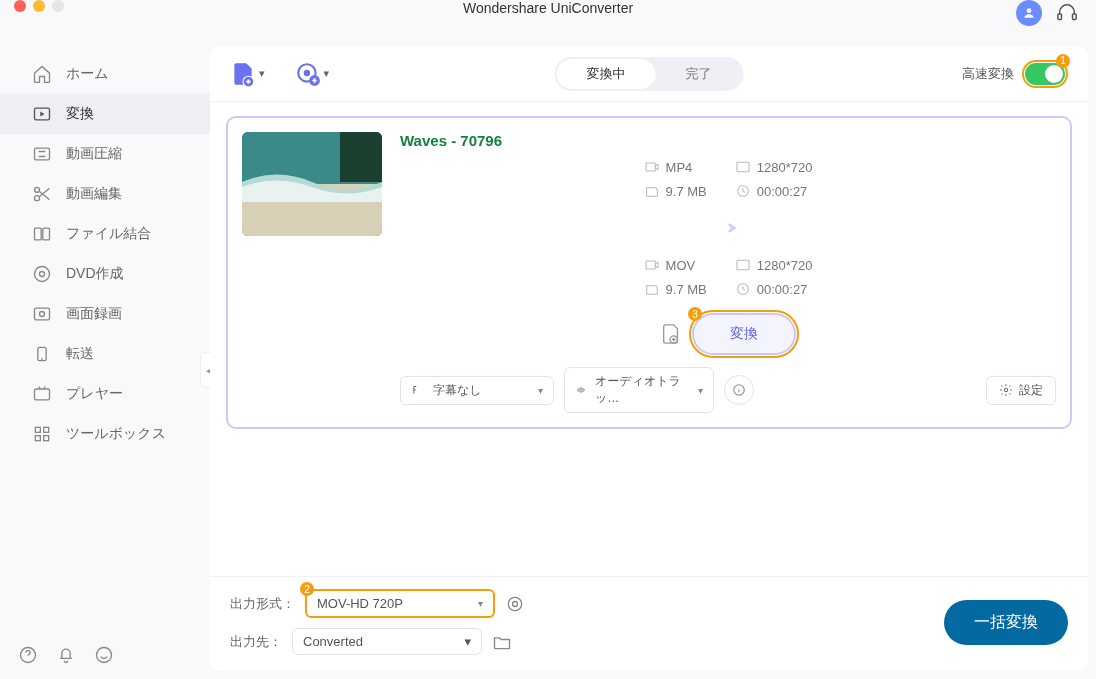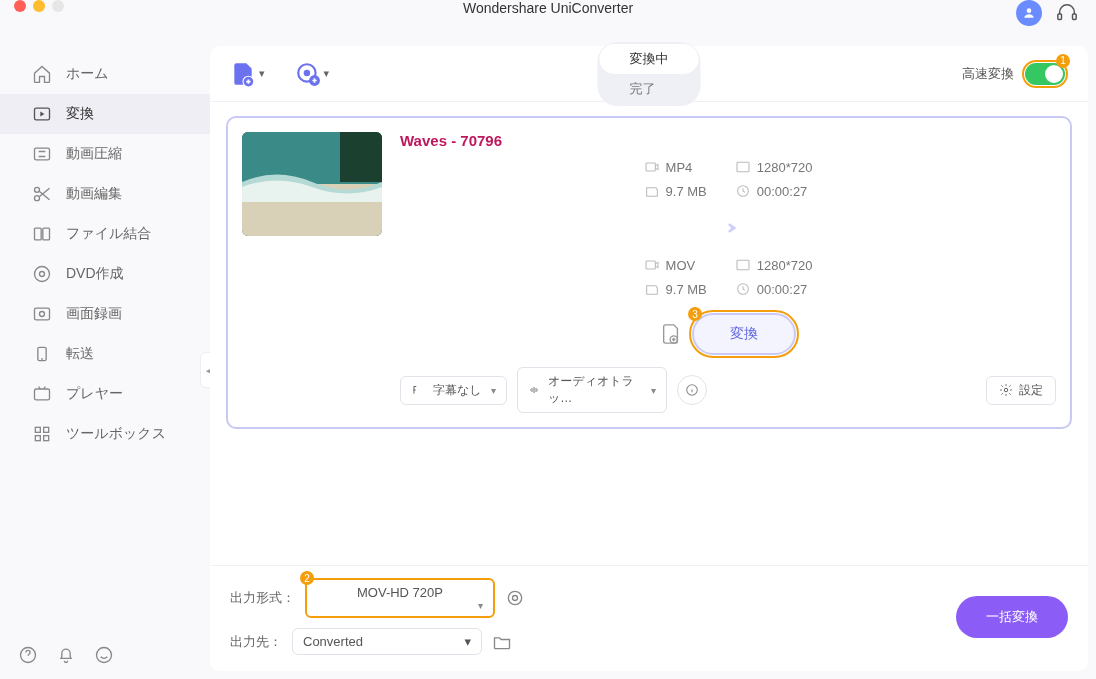--- a/index.html
+++ b/index.html
@@ -24,66 +24,66 @@
 .collapse-handle { position: absolute; right: -10px; top: 312px; width: 20px; height: 36px; background: #fff; border: 1px solid #eee; border-radius: 6px; display: flex; align-items: center; justify-content: center; color: #999; font-size: 11px; }
 .side-bottom { position: absolute; bottom: 14px; left: 18px; display: flex; gap: 18px; color: #888; }
 .side-bottom svg { width: 20px; height: 20px; }
 
 .main { flex: 1; background: #fff; border-radius: 10px; margin: 6px 8px 8px 0; display: flex; flex-direction: column; position: relative; }
 
 .toolbar { height: 56px; display: flex; align-items: center; padding: 0 20px; border-bottom: 1px solid #f1f1f5; position: relative; }
 .tool-btn { display: flex; align-items: center; gap: 3px; margin-right: 30px; color: #6b72f0; cursor: pointer; }
 .tool-ico { width: 26px; height: 26px; }
 .chev { font-size: 11px; color: #666; }
-.seg { position: absolute; left: 50%; transform: translateX(-50%); display: flex; background: #eef0f6; border-radius: 20px; padding: 2px; flex-direction: column; }
+.seg { position: absolute; left: 50%; transform: translateX(-50%); display: flex; background: #eef0f6; border-radius: 20px; padding: 2px; }
 .seg-item { padding: 6px 30px; border-radius: 18px; font-size: 13px; color: #777; cursor: pointer; }
 .seg-item.active { background: #fff; color: #333; }
 .fast { position: absolute; right: 20px; display: flex; align-items: center; gap: 8px; font-size: 13px; color: #555; }
 .toggle { width: 40px; height: 22px; background: #35c862; border-radius: 11px; position: relative; }
 .toggle::after { content: ''; position: absolute; right: 2px; top: 2px; width: 18px; height: 18px; background: #fff; border-radius: 50%; }
 .badge-ring { border: 2px solid #f59e0b; border-radius: 14px; padding: 1px; position: relative; }
 .badge-num { position: absolute; top: -8px; right: -4px; width: 14px; height: 14px; background: #f59e0b; border-radius: 50%; color: #fff; font-size: 10px; display: flex; align-items: center; justify-content: center; z-index: 2; }
 
 .content { flex: 1; padding: 14px 16px; overflow: auto; }
 .card { border: 2px solid #c9c9f5; border-radius: 10px; padding: 14px; display: flex; align-items: flex-start; gap: 18px; }
 .thumb { width: 140px; height: 104px; border-radius: 6px; overflow: hidden; background: #2a6e6e; position: relative; }
 .thumb svg { width: 100%; height: 100%; display: block; }
 .meta { flex: 1; }
-.fname { font-size: 15px; font-weight: 600; color: #be185d; margin-bottom: 10px; }
+.fname { font-size: 15px; font-weight: 600; color: #15803d; margin-bottom: 10px; }
 .rows { display: flex; align-items: center; gap: 16px; flex-direction: column; }
 .col { display: grid; grid-template-columns: auto auto; column-gap: 28px; row-gap: 8px; font-size: 13px; color: #777; }
 .cell { display: flex; align-items: center; gap: 6px; }
 .fileico { width: 16px; height: 16px; color: #bbb; }
 .arrow { width: 26px; height: 26px; color: #9aa2f5; }
 .convert-side { display: flex; align-items: center; gap: 10px; }
 .gear-ico { width: 22px; height: 22px; color: #999; }
 .convert-btn-wrap { position: relative; }
 .convert-btn { border: 2px solid #c9c9f5; background: #f4f4ff; color: #6066e0; padding: 10px 36px; border-radius: 22px; font-size: 14px; cursor: pointer; }
 .convert-ring { position: absolute; inset: -3px; border: 2px solid #f59e0b; border-radius: 26px; pointer-events: none; }
 .opts { display: flex; gap: 10px; margin-top: 12px; align-items: center; }
 .sel { border: 1px solid #e2e2ea; border-radius: 6px; padding: 5px 10px; font-size: 12px; color: #555; display: flex; align-items: center; gap: 8px; background: #fff; cursor: pointer; }
 .sel .chev2 { margin-left: auto; font-size: 10px; color: #888; }
-.sel-sub { width: 107px; }
+.sel-sub { width: 154px; }
 .sel-audio { width: 150px; }
 .iconcir { width: 30px; height: 30px; border: 1px solid #e2e2ea; border-radius: 50%; display: flex; align-items: center; justify-content: center; color: #888; font-size: 13px; cursor: pointer; }
 .settings-btn { border: 1px solid #e2e2ea; border-radius: 6px; padding: 5px 12px; font-size: 12px; color: #555; display: flex; align-items: center; gap: 6px; cursor: pointer; margin-left: auto; }
 
 .footer { border-top: 1px solid #f1f1f5; padding: 12px 20px 16px; display: flex; align-items: center; gap: 12px; font-size: 13px; color: #555; }
 .footer-left { display: flex; flex-direction: column; gap: 10px; flex: 1; }
 .frow { display: flex; align-items: center; gap: 10px; }
 .label { color: #666; }
 .format-wrap { position: relative; }
-.format-sel { border: 2px solid #f59e0b; border-radius: 6px; padding: 5px 10px; width: 190px; display: flex; align-items: center; background: #fff; cursor: pointer; font-size: 13px; flex-direction: column; }
+.format-sel { border: 2px solid #f59e0b; border-radius: 6px; padding: 5px 10px; width: 190px; display: flex; align-items: center; background: #fff; cursor: pointer; font-size: 13px; }
 .format-sel .chev2 { margin-left: auto; font-size: 10px; color: #888; }
 .folder-sel { border: 1px solid #e2e2ea; border-radius: 6px; padding: 5px 10px; width: 190px; background: #fff; cursor: pointer; display: flex; align-items: center; font-size: 13px; }
 .spacer { flex: 1; }
 .merge { display: flex; align-items: center; gap: 8px; color: #666; }
 .toggle-off { width: 36px; height: 20px; background: #e2e2ea; border-radius: 10px; position: relative; }
 .toggle-off::after { content: ''; position: absolute; left: 2px; top: 2px; width: 16px; height: 16px; background: #fff; border-radius: 50%; }
-.batch-btn { background: #8b5cf6; color: #fff; border: none; padding: 12px 30px; border-radius: 24px; font-size: 13px; cursor: pointer; }
+.batch-btn { background: #0369a1; color: #fff; border: none; padding: 12px 30px; border-radius: 24px; font-size: 16px; cursor: pointer; }
 </style>
 </head>
 <body>
 
 <div class="titlebar">
   <div class="traffic">
     <span class="t-red"></span>
     <span class="t-yellow"></span>
     <span class="t-green"></span>
   </div>

